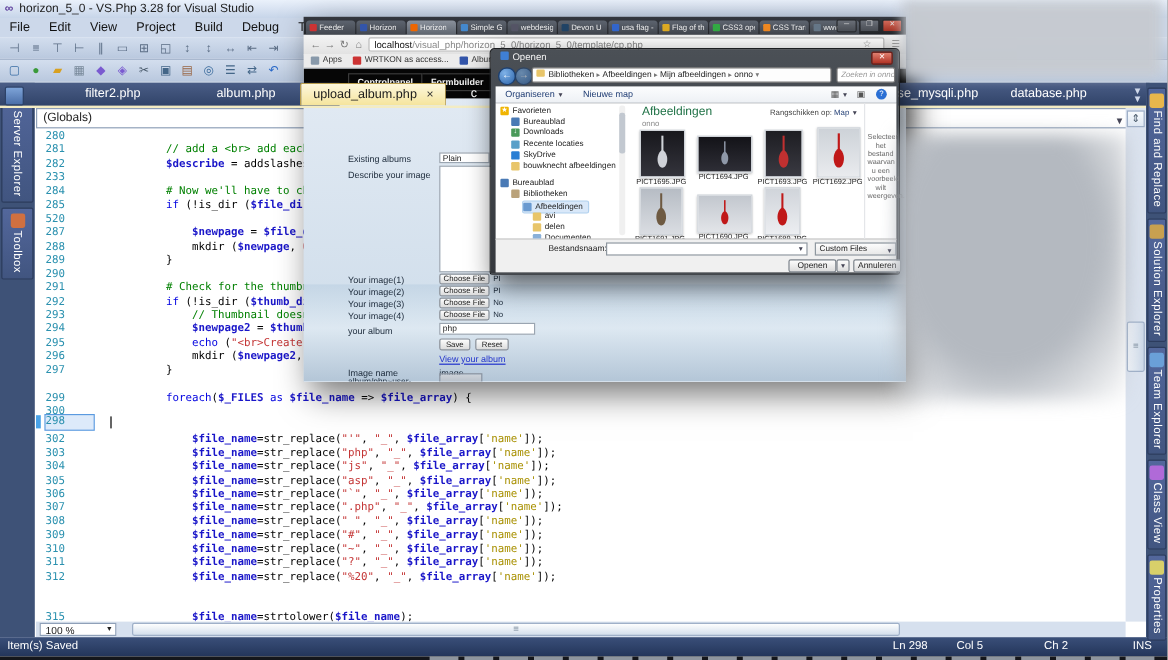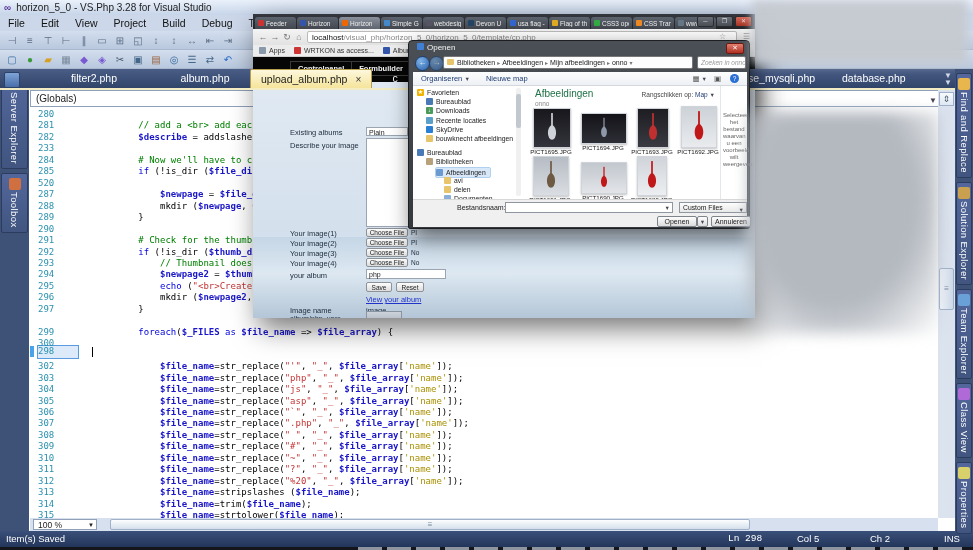--- a/index.html
+++ b/index.html
@@ -35,21 +35,21 @@
     border:1px solid #9fb0c8;font-size:9px;text-align:center;line-height:13px;color:#456;box-sizing:border-box;}
   .vthumb{position:absolute;left:1px;top:178px;width:15px;height:42px;background:linear-gradient(90deg,#f2f6fb,#ccd8e8);
     border:1px solid #9fb0c8;border-radius:2px;font-size:8px;text-align:center;line-height:40px;color:#789;box-sizing:border-box;}
   .vs-zoombar{position:absolute;left:30px;top:518px;width:908px;height:13px;background:#d6e0ee;z-index:6;}
   .zoombox{position:absolute;left:3px;top:1px;width:64px;height:11px;background:#fff;border:1px solid #8fa0b8;
     font-size:8.5px;line-height:10px;padding-left:4px;box-sizing:border-box;color:#222;}
   .hthumb{position:absolute;left:80px;top:1px;width:640px;height:11px;background:linear-gradient(#fdfefe,#d4dfec);
     border:1px solid #9fb0c8;border-radius:2px;box-sizing:border-box;font-size:8px;text-align:center;line-height:9px;color:#789;}
   .vs-statusbar{position:absolute;left:0;top:531px;width:973px;height:16px;background:linear-gradient(#3a4f79,#23355a);
     color:#fff;font-size:9.5px;line-height:16px;z-index:7;}
-  .st-msg{position:absolute;left:6px;} .st-ln{position:absolute;left:728px;font-family:Liberation Mono, monospace;} .st-col{position:absolute;left:797px;}
+  .st-msg{position:absolute;left:6px;} .st-ln{position:absolute;left:744px;} .st-col{position:absolute;left:797px;}
   .st-ch{position:absolute;left:870px;} .st-ins{position:absolute;left:944px;}
   .taskbar{position:absolute;left:0;top:547px;width:973px;height:3px;background:#14161b;z-index:7;}
   .tk{position:absolute;top:0;width:24px;height:3px;background:#8e959e;}
 
   
   .vs-leftdock{position:absolute;left:0;top:69px;width:29px;height:462px;background:#3e5277;z-index:2;}
   .vs-rightdock{position:absolute;left:955px;top:69px;width:18px;height:462px;background:#3e5277;z-index:50;}
   .side-tab{display:flex;flex-direction:column;align-items:center;gap:2px;padding:4px 0;margin:4px 1px;
     background:linear-gradient(#53679c,#415580);border:1px solid #2c3c5e;border-radius:2px;}
   .side-tab .lbl{writing-mode:vertical-rl;font-size:9.5px;color:#fff;letter-spacing:.4px;}
@@ -226,22 +226,20 @@
       <div class="cl" style="top: 265.58px; width: 908px;"><span class="num">303</span><span class="body" style="padding-left: 65.04px;"><span class="sg-v">$file_name</span><span class="sg-p">=str_replace(</span><span class="sg-s">"php"</span><span class="sg-p">, </span><span class="sg-s">"_"</span><span class="sg-p">, </span><span class="sg-v">$file_array</span><span class="sg-p">[</span><span class="sg-q">'name'</span><span class="sg-p">]);</span></span></div>
       <div class="cl" style="top: 277.04px; width: 908px;"><span class="num">304</span><span class="body" style="padding-left: 65.04px;"><span class="sg-v">$file_name</span><span class="sg-p">=str_replace(</span><span class="sg-s">"js"</span><span class="sg-p">, </span><span class="sg-s">"_"</span><span class="sg-p">, </span><span class="sg-v">$file_array</span><span class="sg-p">[</span><span class="sg-q">'name'</span><span class="sg-p">]);</span></span></div>
       <div class="cl" style="top: 288.5px; width: 908px;"><span class="num">305</span><span class="body" style="padding-left: 65.04px;"><span class="sg-v">$file_name</span><span class="sg-p">=str_replace(</span><span class="sg-s">"asp"</span><span class="sg-p">, </span><span class="sg-s">"_"</span><span class="sg-p">, </span><span class="sg-v">$file_array</span><span class="sg-p">[</span><span class="sg-q">'name'</span><span class="sg-p">]);</span></span></div>
       <div class="cl" style="top: 299.96px; width: 908px;"><span class="num">306</span><span class="body" style="padding-left: 65.04px;"><span class="sg-v">$file_name</span><span class="sg-p">=str_replace(</span><span class="sg-s">"`"</span><span class="sg-p">, </span><span class="sg-s">"_"</span><span class="sg-p">, </span><span class="sg-v">$file_array</span><span class="sg-p">[</span><span class="sg-q">'name'</span><span class="sg-p">]);</span></span></div>
       <div class="cl" style="top: 311.42px; width: 908px;"><span class="num">307</span><span class="body" style="padding-left: 65.04px;"><span class="sg-v">$file_name</span><span class="sg-p">=str_replace(</span><span class="sg-s">".php"</span><span class="sg-p">, </span><span class="sg-s">"_"</span><span class="sg-p">, </span><span class="sg-v">$file_array</span><span class="sg-p">[</span><span class="sg-q">'name'</span><span class="sg-p">]);</span></span></div>
       <div class="cl" style="top: 322.88px; width: 908px;"><span class="num">308</span><span class="body" style="padding-left: 65.04px;"><span class="sg-v">$file_name</span><span class="sg-p">=str_replace(</span><span class="sg-s">" "</span><span class="sg-p">, </span><span class="sg-s">"_"</span><span class="sg-p">, </span><span class="sg-v">$file_array</span><span class="sg-p">[</span><span class="sg-q">'name'</span><span class="sg-p">]);</span></span></div>
       <div class="cl" style="top: 334.34px; width: 908px;"><span class="num">309</span><span class="body" style="padding-left: 65.04px;"><span class="sg-v">$file_name</span><span class="sg-p">=str_replace(</span><span class="sg-s">"#"</span><span class="sg-p">, </span><span class="sg-s">"_"</span><span class="sg-p">, </span><span class="sg-v">$file_array</span><span class="sg-p">[</span><span class="sg-q">'name'</span><span class="sg-p">]);</span></span></div>
       <div class="cl" style="top: 345.8px; width: 908px;"><span class="num">310</span><span class="body" style="padding-left: 65.04px;"><span class="sg-v">$file_name</span><span class="sg-p">=str_replace(</span><span class="sg-s">"~"</span><span class="sg-p">, </span><span class="sg-s">"_"</span><span class="sg-p">, </span><span class="sg-v">$file_array</span><span class="sg-p">[</span><span class="sg-q">'name'</span><span class="sg-p">]);</span></span></div>
       <div class="cl" style="top: 357.26px; width: 908px;"><span class="num">311</span><span class="body" style="padding-left: 65.04px;"><span class="sg-v">$file_name</span><span class="sg-p">=str_replace(</span><span class="sg-s">"?"</span><span class="sg-p">, </span><span class="sg-s">"_"</span><span class="sg-p">, </span><span class="sg-v">$file_array</span><span class="sg-p">[</span><span class="sg-q">'name'</span><span class="sg-p">]);</span></span></div>
       <div class="cl" style="top: 368.72px; width: 908px;"><span class="num">312</span><span class="body" style="padding-left: 65.04px;"><span class="sg-v">$file_name</span><span class="sg-p">=str_replace(</span><span class="sg-s">"%20"</span><span class="sg-p">, </span><span class="sg-s">"_"</span><span class="sg-p">, </span><span class="sg-v">$file_array</span><span class="sg-p">[</span><span class="sg-q">'name'</span><span class="sg-p">]);</span></span></div>
-      <div class="cl" style="top: 380.18px; width: 908px;"><span class="num">313</span><span class="body" style="padding-left: 65.04px;"><span class="sg-v">$file_name</span><span class="sg-p">=stripslashes (</span><span class="sg-v">$file_name</span><span class="sg-p">);</span></span></div>
-      <div class="cl" style="top: 391.64px; width: 908px;"><span class="num">314</span><span class="body" style="padding-left: 65.04px;"><span class="sg-v">$file_name</span><span class="sg-p">=trim(</span><span class="sg-v">$file_name</span><span class="sg-p">);</span></span></div>
       <div class="cl" style="top: 403.1px; width: 908px;"><span class="num">315</span><span class="body" style="padding-left: 65.04px;"><span class="sg-v">$file_name</span><span class="sg-p">=strtolower(</span><span class="sg-v">$file_name</span><span class="sg-p">);</span></span></div>
     </div>
 
   <div class="vs-leftdock" id="leftDock">
       <div class="side-tab">
         <div class="dock-ico" style="background: rgb(125, 167, 217);"></div>
         <span class="lbl">Server Explorer</span>
       </div>
       <div class="side-tab">
         <div class="dock-ico" style="background: rgb(208, 112, 64);"></div>

